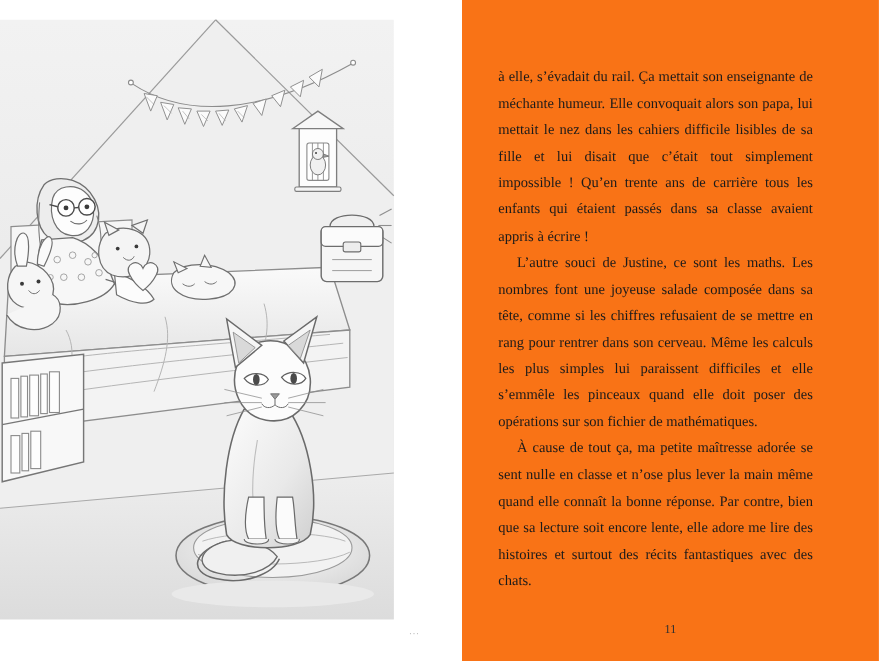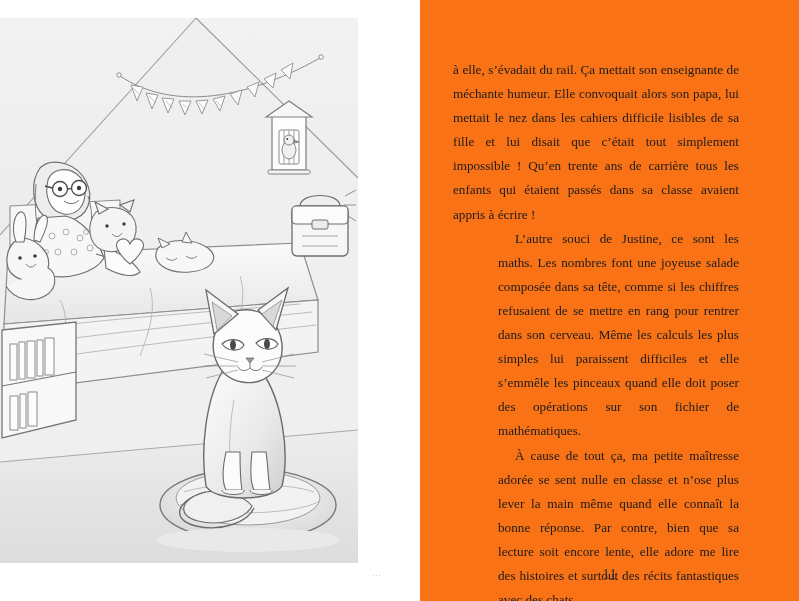--- a/index.html
+++ b/index.html
@@ -60,29 +60,28 @@
     margin: 0;
     font-size: 13.2px;
     line-height: 24.1px;
     color: #1b1b1b;
     text-align: justify;
     text-align-last: left;
     font-family: "Liberation Serif", serif;
   }
   .para.indent {
     text-indent: 17px;
-    margin-left: 45px;
   }
   .folio {
     position: absolute;
     left: 0;
     top: 566px;
     width: 379px;
     text-align: center;
-    font-size: 15px;
+    font-size: 11px;
     color: #303030;
   }
   svg { display: block; }
 </style>
 </head>
 <body>
 
 <div class="spread">
 
   <div class="page-left">

